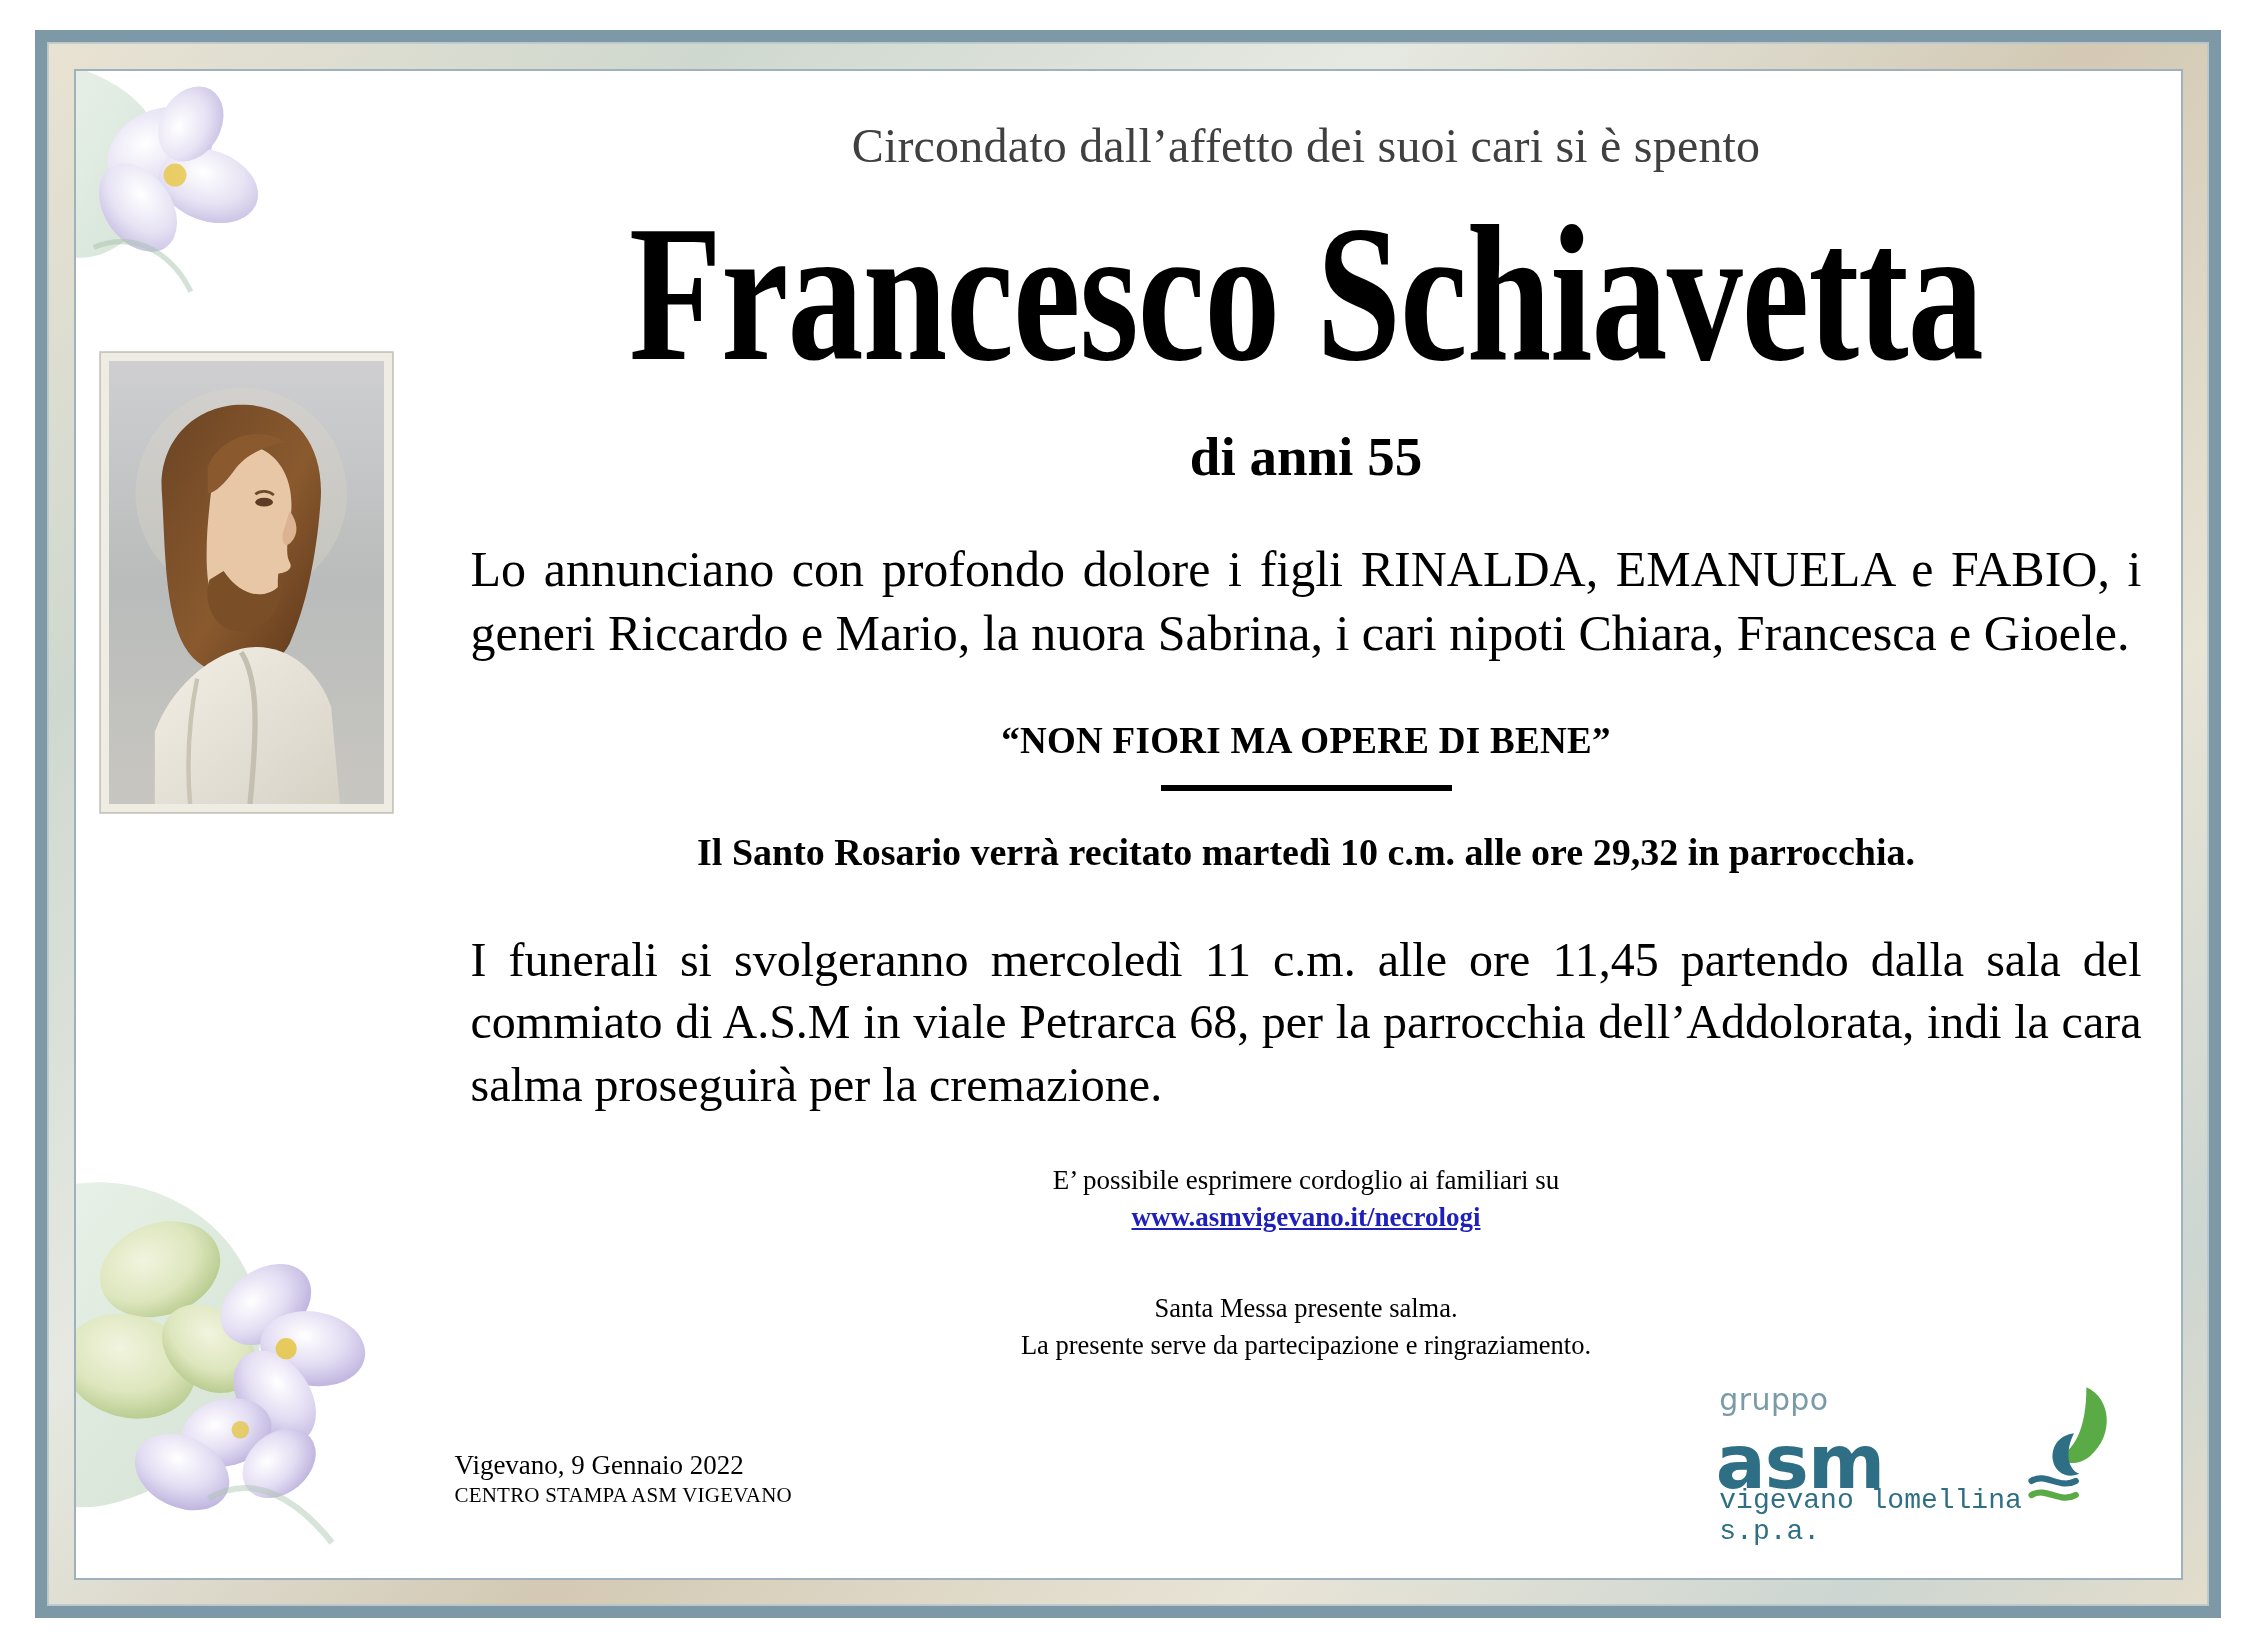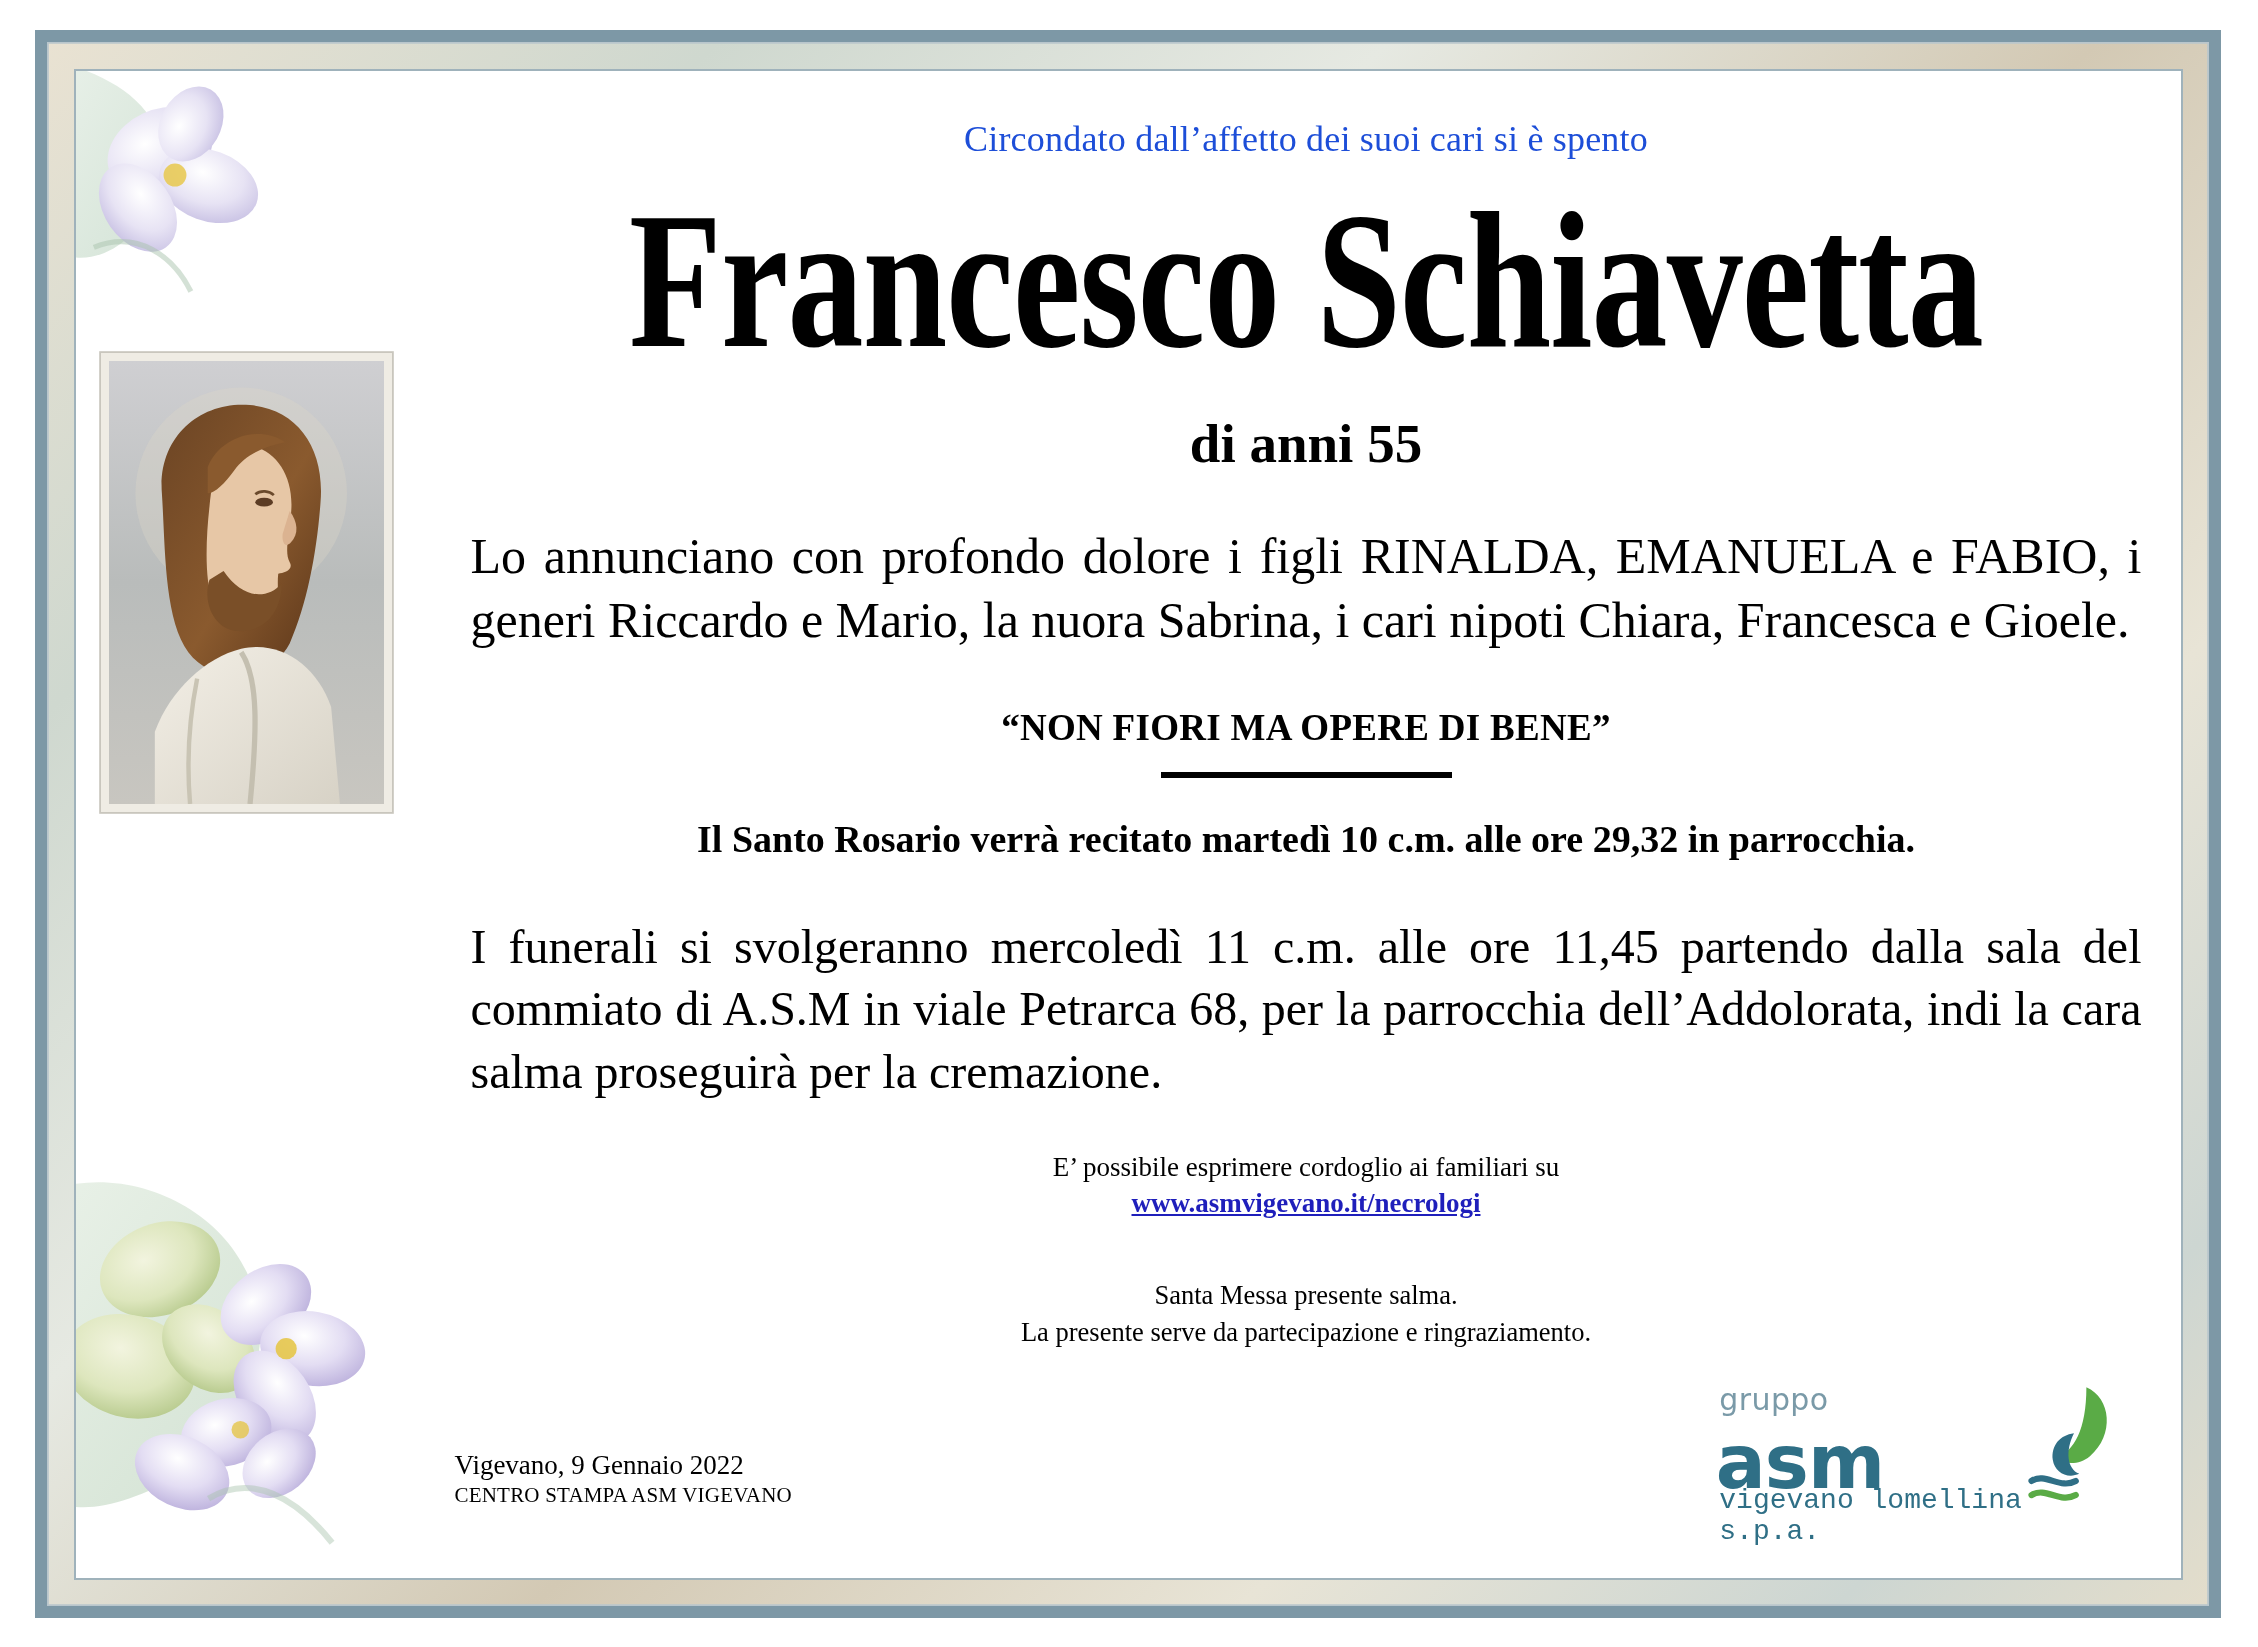--- a/index.html
+++ b/index.html
@@ -79,22 +79,22 @@
 
   
   .content {
     position: absolute;
     left: 379px;
     top: 49px;
     width: 1703px;
     text-align: center;
   }
   .line-top {
-    font-size: 36px;
-    color: #1d4ed8;
+    font-size: 48px;
+    color: #404040;
     letter-spacing: 0.2px;
     line-height: 1.1;
   }
   .deceased-name {
     font-family: "Liberation Serif", serif;
     font-weight: 700;
     font-size: 152px;
     line-height: 1.05;
     margin-top: 21px;
     letter-spacing: -0.9px;

